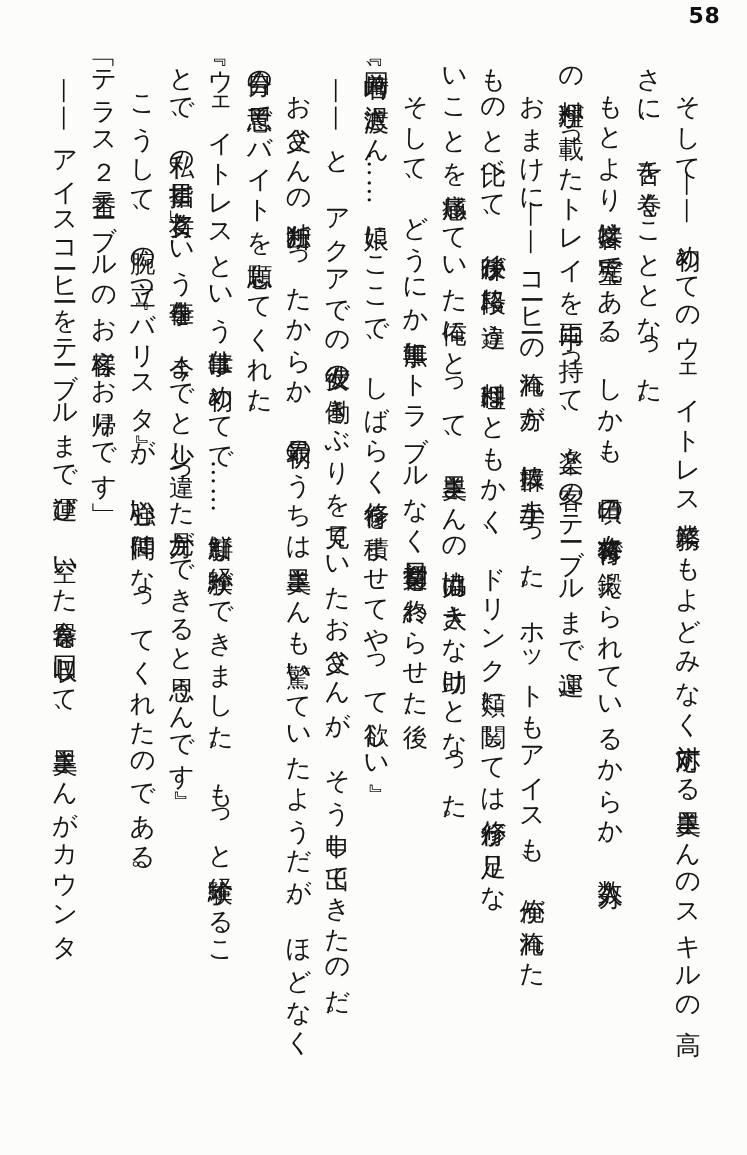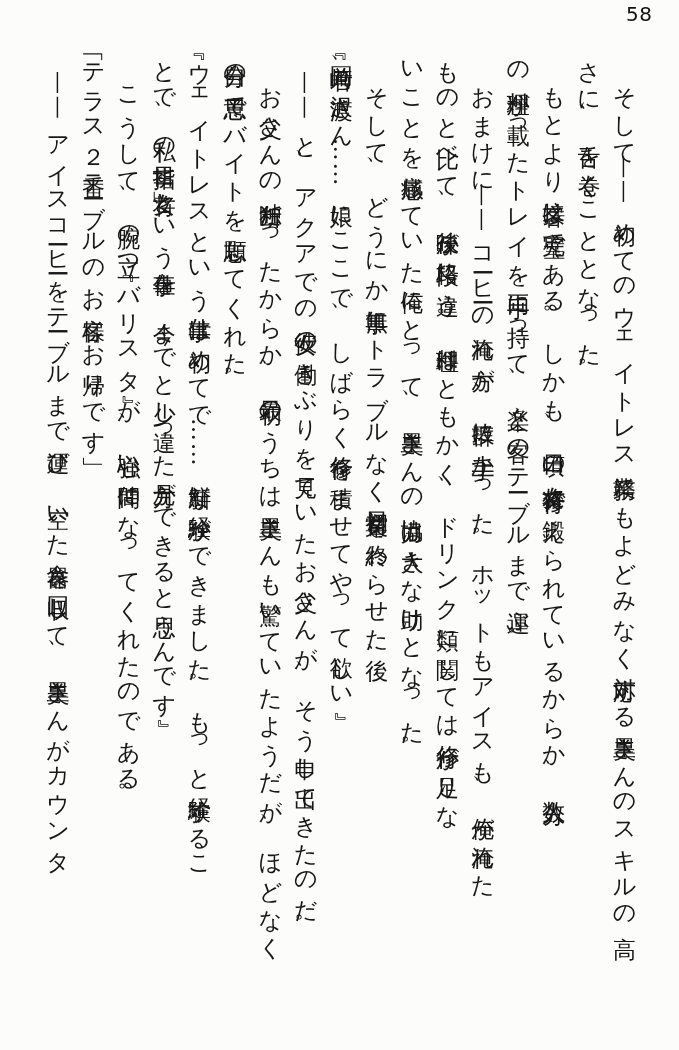--- a/index.html
+++ b/index.html
@@ -14,21 +14,21 @@
     background: var(--bg);
     overflow: hidden;
     font-family: "DejaVu Serif", "Liberation Serif", serif;
   }
   .page-number {
     position: absolute;
     top: 2px;
     left: 626px;
     font-family: "DejaVu Sans", "Liberation Sans", sans-serif;
     font-size: 20px;
-    font-weight: 400;
+    font-weight: 700;
     letter-spacing: 0.5px;
     color: #111111;
   }
   .text-body {
     position: absolute;
     top: 46px;
     right: 37px;
     height: 990px;
     writing-mode: vertical-rl;
     text-orientation: mixed;

